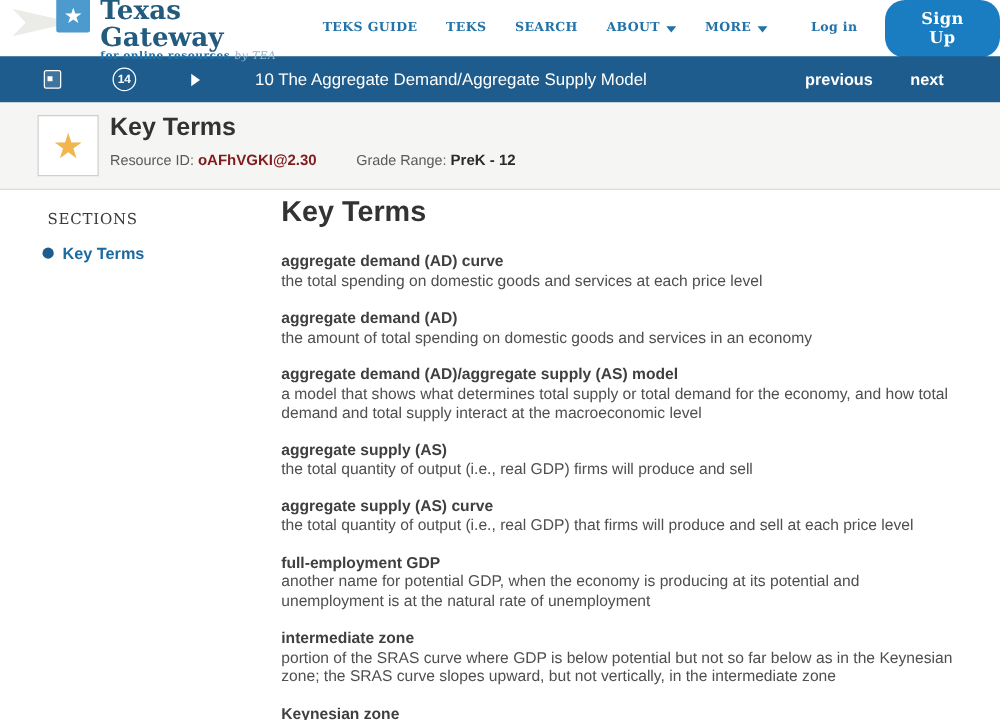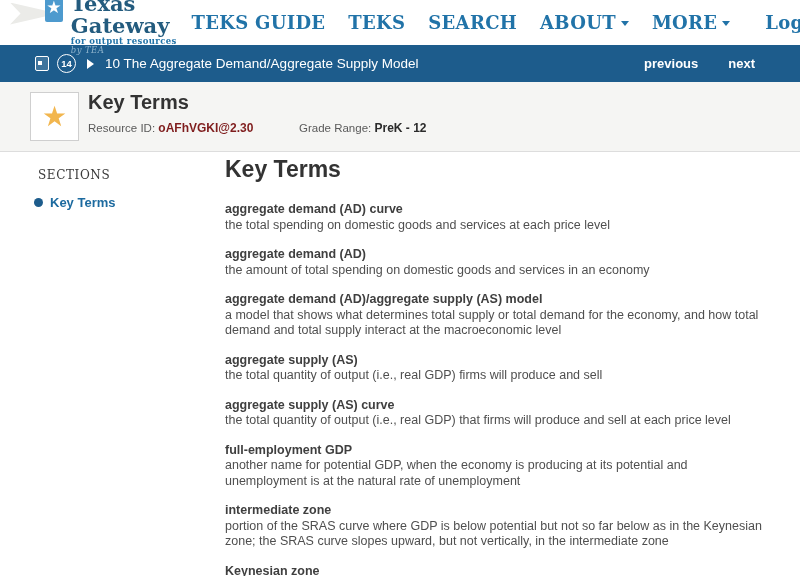--- a/index.html
+++ b/index.html
@@ -29,42 +29,42 @@
     font-size: 21px; line-height: 22px; color: #235b7e; letter-spacing: 0px;
   }
   .brand-tagline {
     font-family: "DejaVu Serif", serif; font-size: 8.5px; line-height: 9px;
     color: #2173a8; font-weight: bold; letter-spacing: 0.4px;
   }
   .brand-tagline .by-tea { font-style: italic; font-weight: normal; color: #8fb4cd; }
 
   .main-nav { display: flex; align-items: center; margin-left: 12px; }
   .nav-item {
-    font-family: "DejaVu Serif", serif; font-weight: bold; font-size: 18px;
+    font-family: "DejaVu Serif", serif; font-weight: bold; font-size: 10px;
     color: #2173a8; margin-right: 23px; letter-spacing: 0.3px; cursor: pointer;
     display: flex; align-items: center; white-space: nowrap;
   }
   .caret-down {
     width: 0; height: 0; margin-left: 5px; margin-top: 2px;
     border-left: 4px solid transparent; border-right: 4px solid transparent;
     border-top: 5px solid #2173a8;
   }
   .login-link { margin-left: 12px; margin-right: 22px; }
   .signup-btn {
     font-family: "DejaVu Serif", serif; font-weight: bold; font-size: 13px;
     color: #ffffff; background: #1a7dc1; border: none; cursor: pointer;
     border-radius: 16px; padding: 8px 29px; letter-spacing: 0.3px;
   }
 
   
   .crumb-bar {
     position: absolute; top: 45px; left: 0; width: 800px; height: 37px;
     background: #1d5c8c; display: flex; align-items: center;
   }
-  .crumb-left { display: flex; align-items: center; margin-left: 35px; }
+  .crumb-left { display: flex; align-items: center; margin-left: 35px; gap: 33px; }
   .resource-doc-icon {
     width: 14px; height: 15px; border: 1.5px solid #ffffff; border-radius: 2px;
     background: rgba(255,255,255,0.15); position: relative;
   }
   .resource-doc-icon::after {
     content: ""; position: absolute; left: 2px; top: 4px; width: 4px; height: 4px;
     background: #ffffff;
   }
   .count-badge {
     margin-left: 8px; width: 19px; height: 19px; border-radius: 50%;
@@ -90,21 +90,21 @@
     position: absolute; left: 30px; top: 10px; width: 49px; height: 49px;
     background: #ffffff; border: 1px solid #cfcfcf;
     display: flex; align-items: center; justify-content: center;
     color: #f2b64e; font-size: 28px; line-height: 1;
   }
   .resource-title {
     position: absolute; left: 88px; top: 9px; font-size: 20px; font-weight: bold; color: #333333;
   }
   .resource-meta { position: absolute; left: 88px; top: 39px; font-size: 11.5px; color: #5a5a5a; }
   .resource-meta b { color: #7f1d1d; font-size: 12px; }
-  .grade-meta { position: absolute; left: 285px; top: 39px; font-size: 11.5px; color: #5a5a5a; margin-left: 14px; }
+  .grade-meta { position: absolute; left: 285px; top: 39px; font-size: 11.5px; color: #5a5a5a; }
   .grade-meta b { color: #2b2b2b; font-size: 12px; }
 
   
   .content { position: absolute; top: 152px; left: 0; width: 800px; height: 424px; background: #ffffff; }
   .sections-aside { position: absolute; left: 38px; top: 16px; width: 170px; }
   .sections-heading {
     font-family: "DejaVu Serif", serif; font-weight: normal; font-size: 12px;
     color: #3a3a3a; letter-spacing: 0.6px;
   }
   .section-link { display: flex; align-items: center; margin-top: 13px; margin-left: -4px; cursor: pointer; }
@@ -122,21 +122,21 @@
 
 <header class="site-header">
   <div class="logo-wrap">
     <div class="logo-chevron"></div>
     <div class="logo-square">
       <span>★</span>
     </div>
     <div class="logo-textblock">
       <div class="brand-name">Texas Gateway</div>
       <div class="brand-tagline">
-        <span>for output resources</span>
+        <span>for online resources</span>
         <span class="by-tea">by TEA</span>
       </div>
     </div>
   </div>
   <nav class="main-nav">
     <div class="nav-item">
       <span>TEKS GUIDE</span>
     </div>
     <div class="nav-item">
       <span>TEKS</span>

